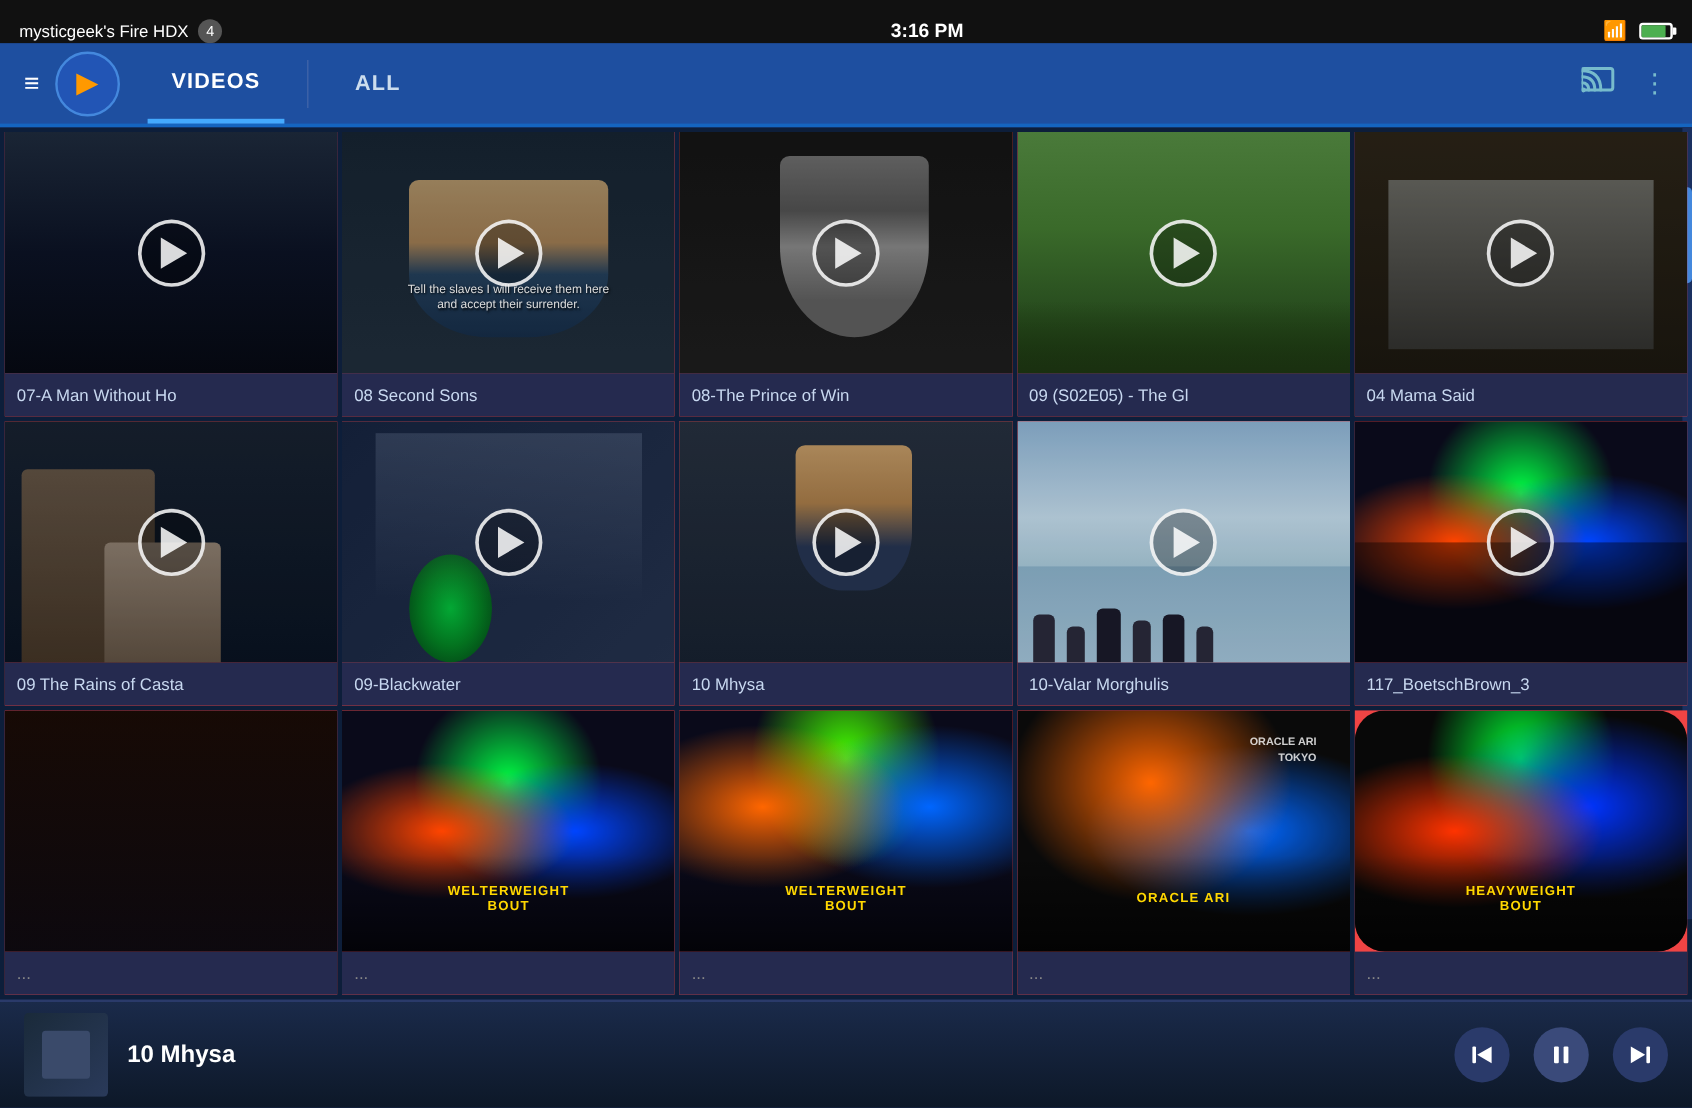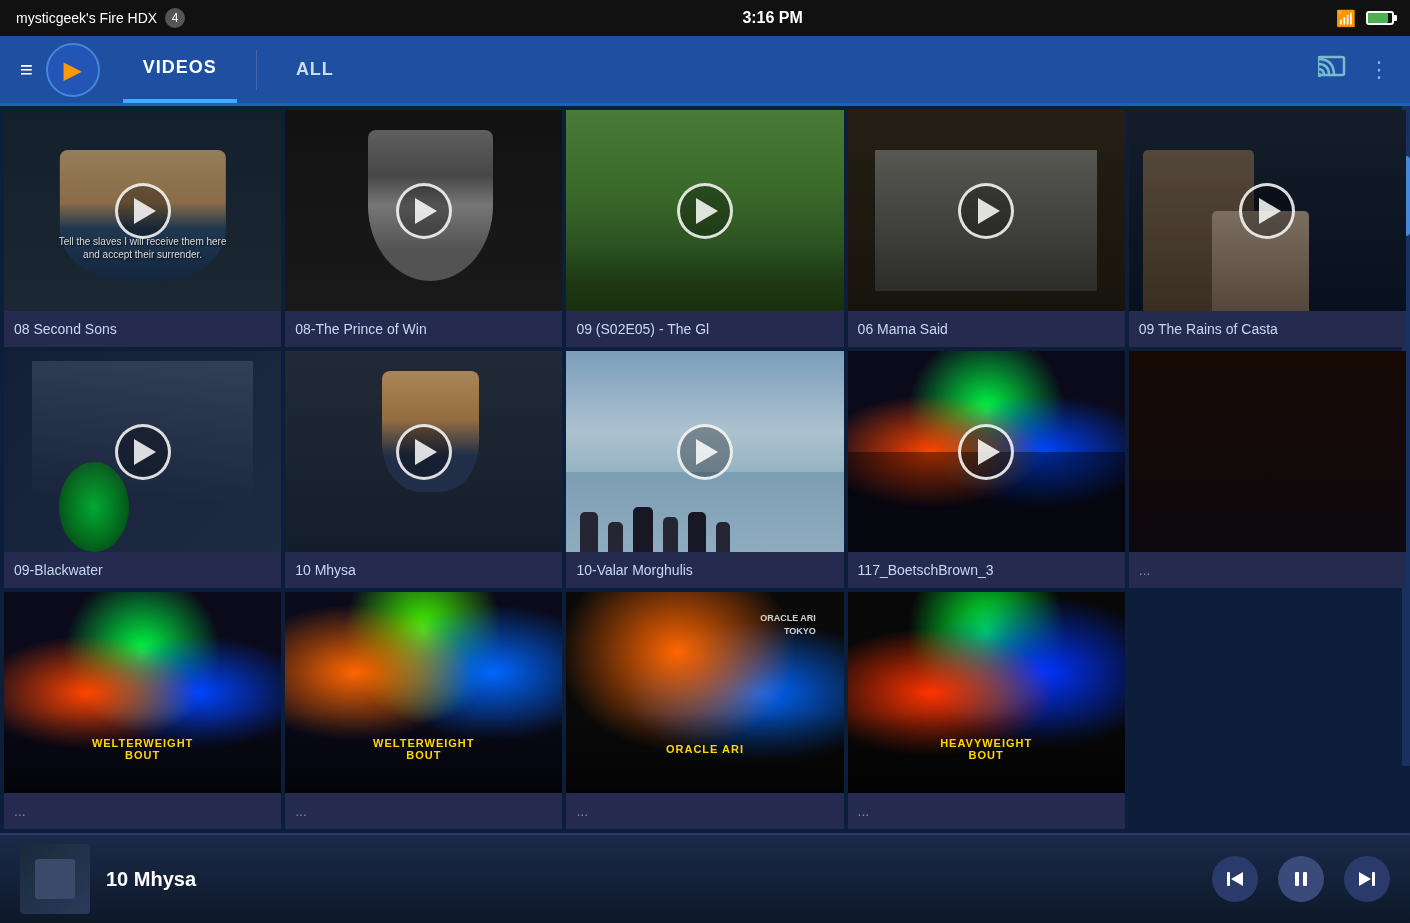--- a/index.html
+++ b/index.html
@@ -11,21 +11,21 @@
       overflow: hidden;
       position: relative;
     }
 
     
     .status-bar {
       width: 100%;
       height: 36px;
       background: #111;
       display: flex;
-      align-items: center;
+      align-items: flex-end;
       justify-content: space-between;
       padding: 0 16px;
       color: #fff;
       font-size: 14px;
     }
     .status-left { display: flex; align-items: center; gap: 8px; }
     .status-badge {
       background: #555;
       border-radius: 50%;
       width: 20px; height: 20px;
@@ -373,20 +373,29 @@
     <div class="more-icon">⋮</div>
   </div>
 </div>
 
 <div class="scroll-indicator">
   <div class="scroll-thumb"></div>
 </div>
 
 <div class="video-grid">
 
+  <div class="video-card">
+    <div class="video-thumb thumb-1">
+      <div style="position:absolute;top:0;left:0;right:0;bottom:0;background:linear-gradient(to bottom,#1a2535 0%,#0a1020 50%,#050810 100%);"></div>
+      <div class="play-btn">
+        <div class="play-triangle"></div>
+      </div>
+    </div>
+    <div class="video-label">07-A Man Without Ho</div>
+  </div>
 
   <div class="video-card">
     <div class="video-thumb thumb-2" style="background:linear-gradient(to bottom,#1a2a3a,#253545);">
       <div style="position:absolute;top:0;left:0;right:0;bottom:0;">
 
         <div style="position:absolute;top:20%;left:50%;transform:translateX(-50%);width:60%;height:65%;background:linear-gradient(180deg,#c8a878,#b89060 40%,#2a4a6a 60%,#1a3555 100%);border-radius:8px 8px 40% 40%;"></div>
         <div style="position:absolute;top:0;left:0;right:0;bottom:0;background:rgba(0,0,0,0.25);"></div>
       </div>
       <div class="subtitle-overlay" style="bottom:25%;font-size:10px;color:#ddd;">
         Tell the slaves I will receive them here<br>and accept their surrender.
@@ -420,21 +429,21 @@
   </div>
 
   <div class="video-card">
     <div class="video-thumb thumb-5" style="background:linear-gradient(to bottom,#3a3020,#252015);">
       <div style="position:absolute;bottom:10%;left:10%;right:10%;height:70%;background:linear-gradient(180deg,#888880,#666660 50%,#444440 100%);"></div>
       <div style="position:absolute;top:0;left:0;right:0;bottom:0;background:rgba(0,0,0,0.35);"></div>
       <div class="play-btn" style="position:absolute;z-index:3;">
         <div class="play-triangle"></div>
       </div>
     </div>
-    <div class="video-label">06 Mama Said</div>
+    <div class="video-label">04 Mama Said</div>
   </div>
 
   <div class="video-card">
     <div class="video-thumb thumb-6" style="background:linear-gradient(to bottom,#1a2535,#0a1525);">
       <div style="position:absolute;bottom:0;left:5%;width:40%;height:80%;background:linear-gradient(180deg,#6a5a4a,#4a3a2a);border-radius:5px 5px 0 0;"></div>
       <div style="position:absolute;bottom:0;left:30%;width:35%;height:50%;background:linear-gradient(180deg,#9a8a7a,#6a5a4a);border-radius:5px 5px 0 0;"></div>
       <div style="position:absolute;top:0;left:0;right:0;bottom:0;background:rgba(0,0,0,0.2);"></div>
       <div class="play-btn" style="position:absolute;z-index:3;">
         <div class="play-triangle"></div>
       </div>
@@ -529,21 +538,21 @@
     <div class="video-thumb" style="background:radial-gradient(ellipse at 40% 30%,#ff6600,transparent 50%),radial-gradient(ellipse at 70% 50%,#0066ff,transparent 50%),#0a0a0a;position:relative;">
       <div style="position:absolute;top:10%;right:10%;color:#fff;font-size:9px;font-weight:bold;text-align:right;line-height:1.4;opacity:0.8;">ORACLE ARI<br>TOKYO</div>
       <div class="bout-banner">
         <div class="bout-text">ORACLE ARI</div>
       </div>
     </div>
     <div class="video-label" style="color:#888;">...</div>
   </div>
 
   <div class="video-card">
-    <div class="video-thumb" style="background:radial-gradient(ellipse at 30% 50%,#ff3300,transparent 45%),radial-gradient(ellipse at 70% 40%,#0033ff,transparent 45%),radial-gradient(ellipse at 50% 20%,#00ff33,transparent 40%),#080808;position:relative;">
+    <div class="video-thumb" style="background:radial-gradient(ellipse at 30% 50%,#ff3300,transparent 45%),radial-gradient(ellipse at 70% 40%,#0033ff,transparent 45%),radial-gradient(ellipse at 50% 20%,#00ff33,transparent 40%),#080808;position:relative;border-radius:25px;">
       <div class="bout-banner">
         <div class="bout-text">HEAVYWEIGHT<br>BOUT</div>
       </div>
     </div>
     <div class="video-label" style="color:#888;">...</div>
   </div>
 
 </div>
 
 <div class="player-bar">

